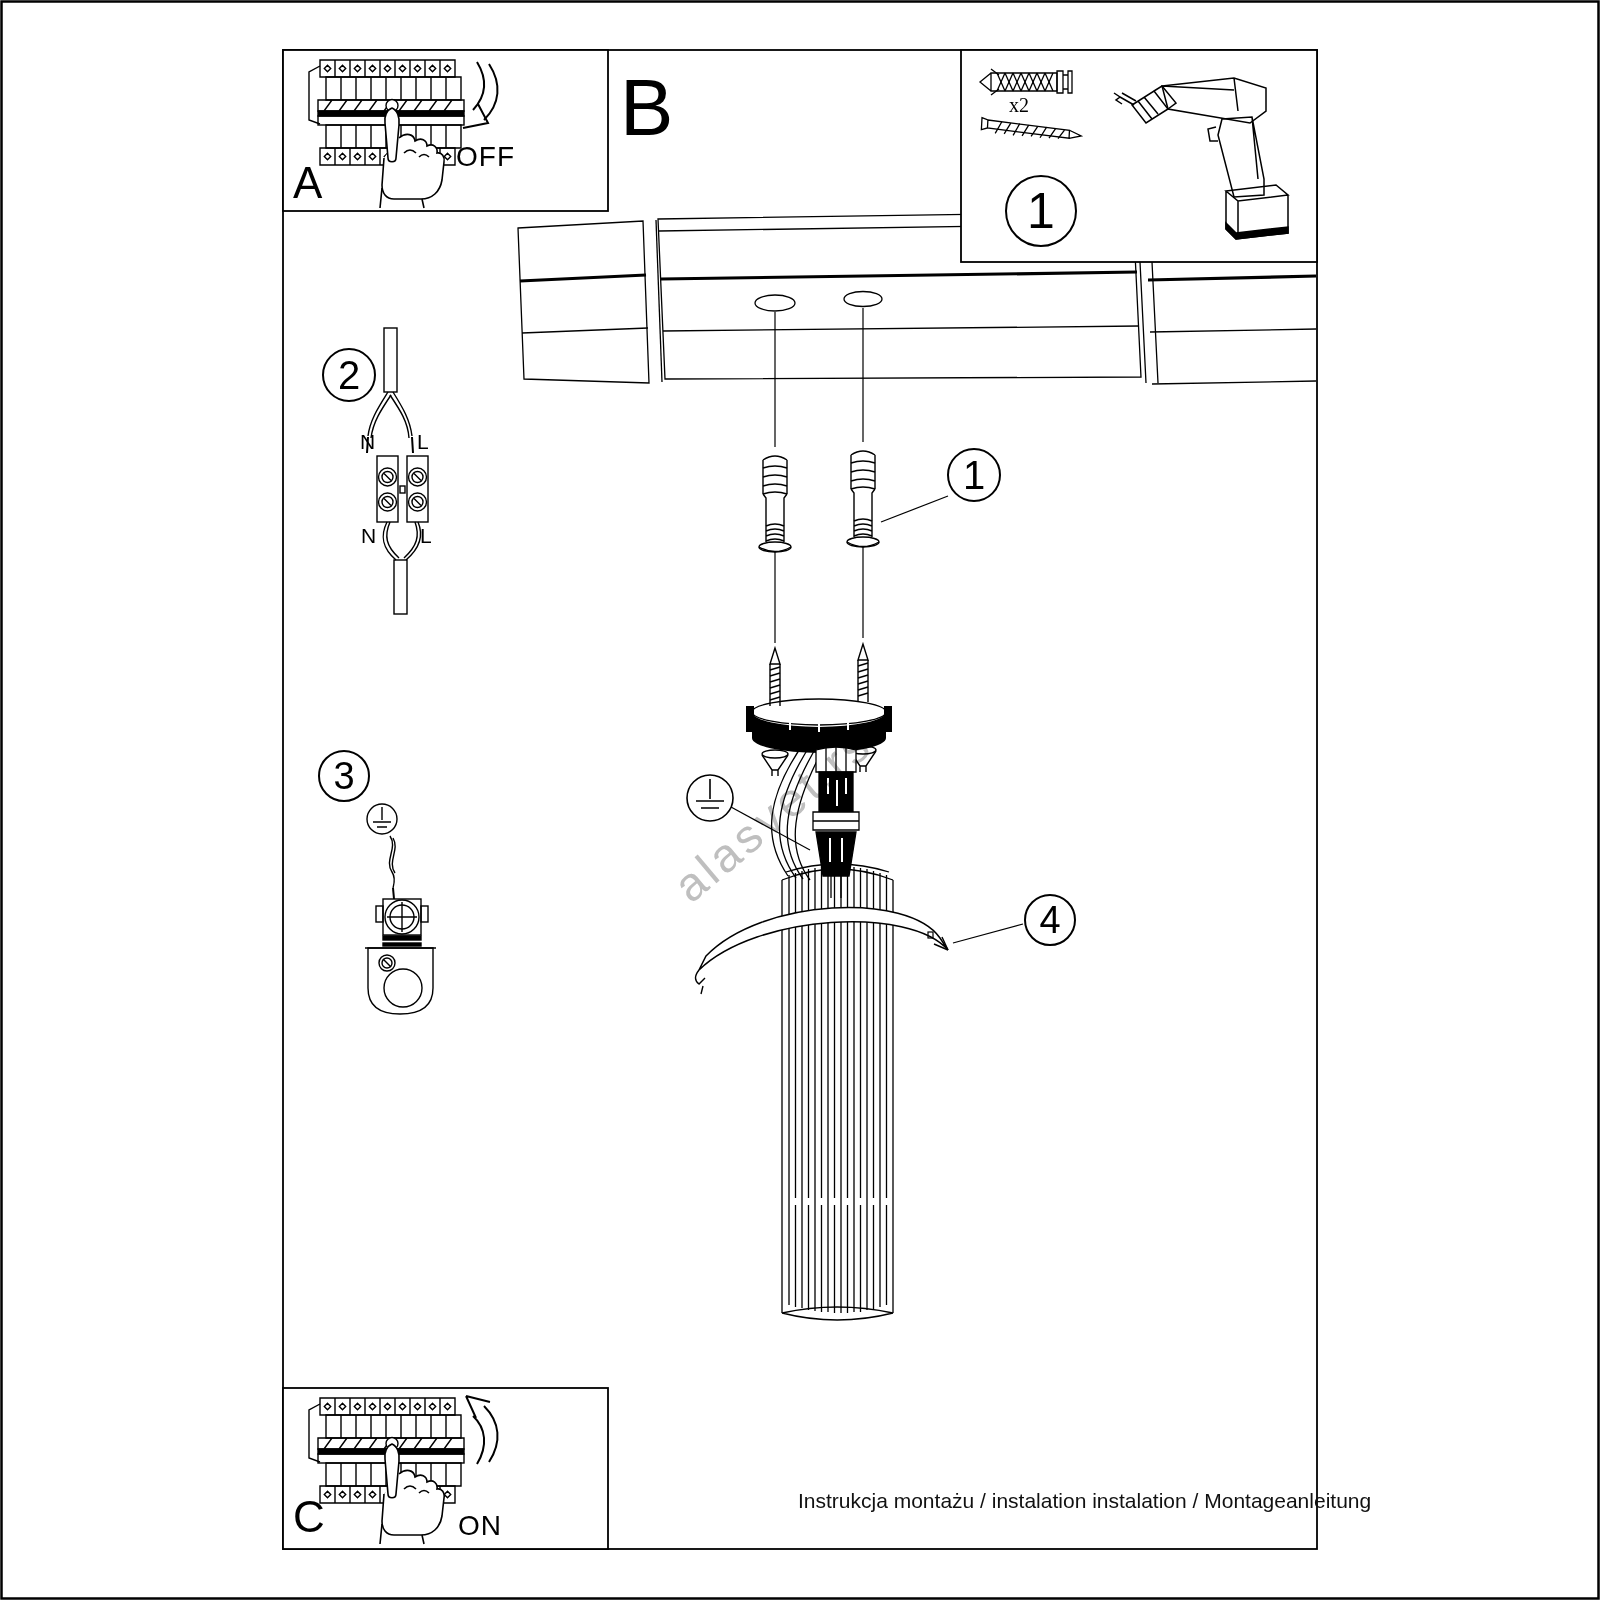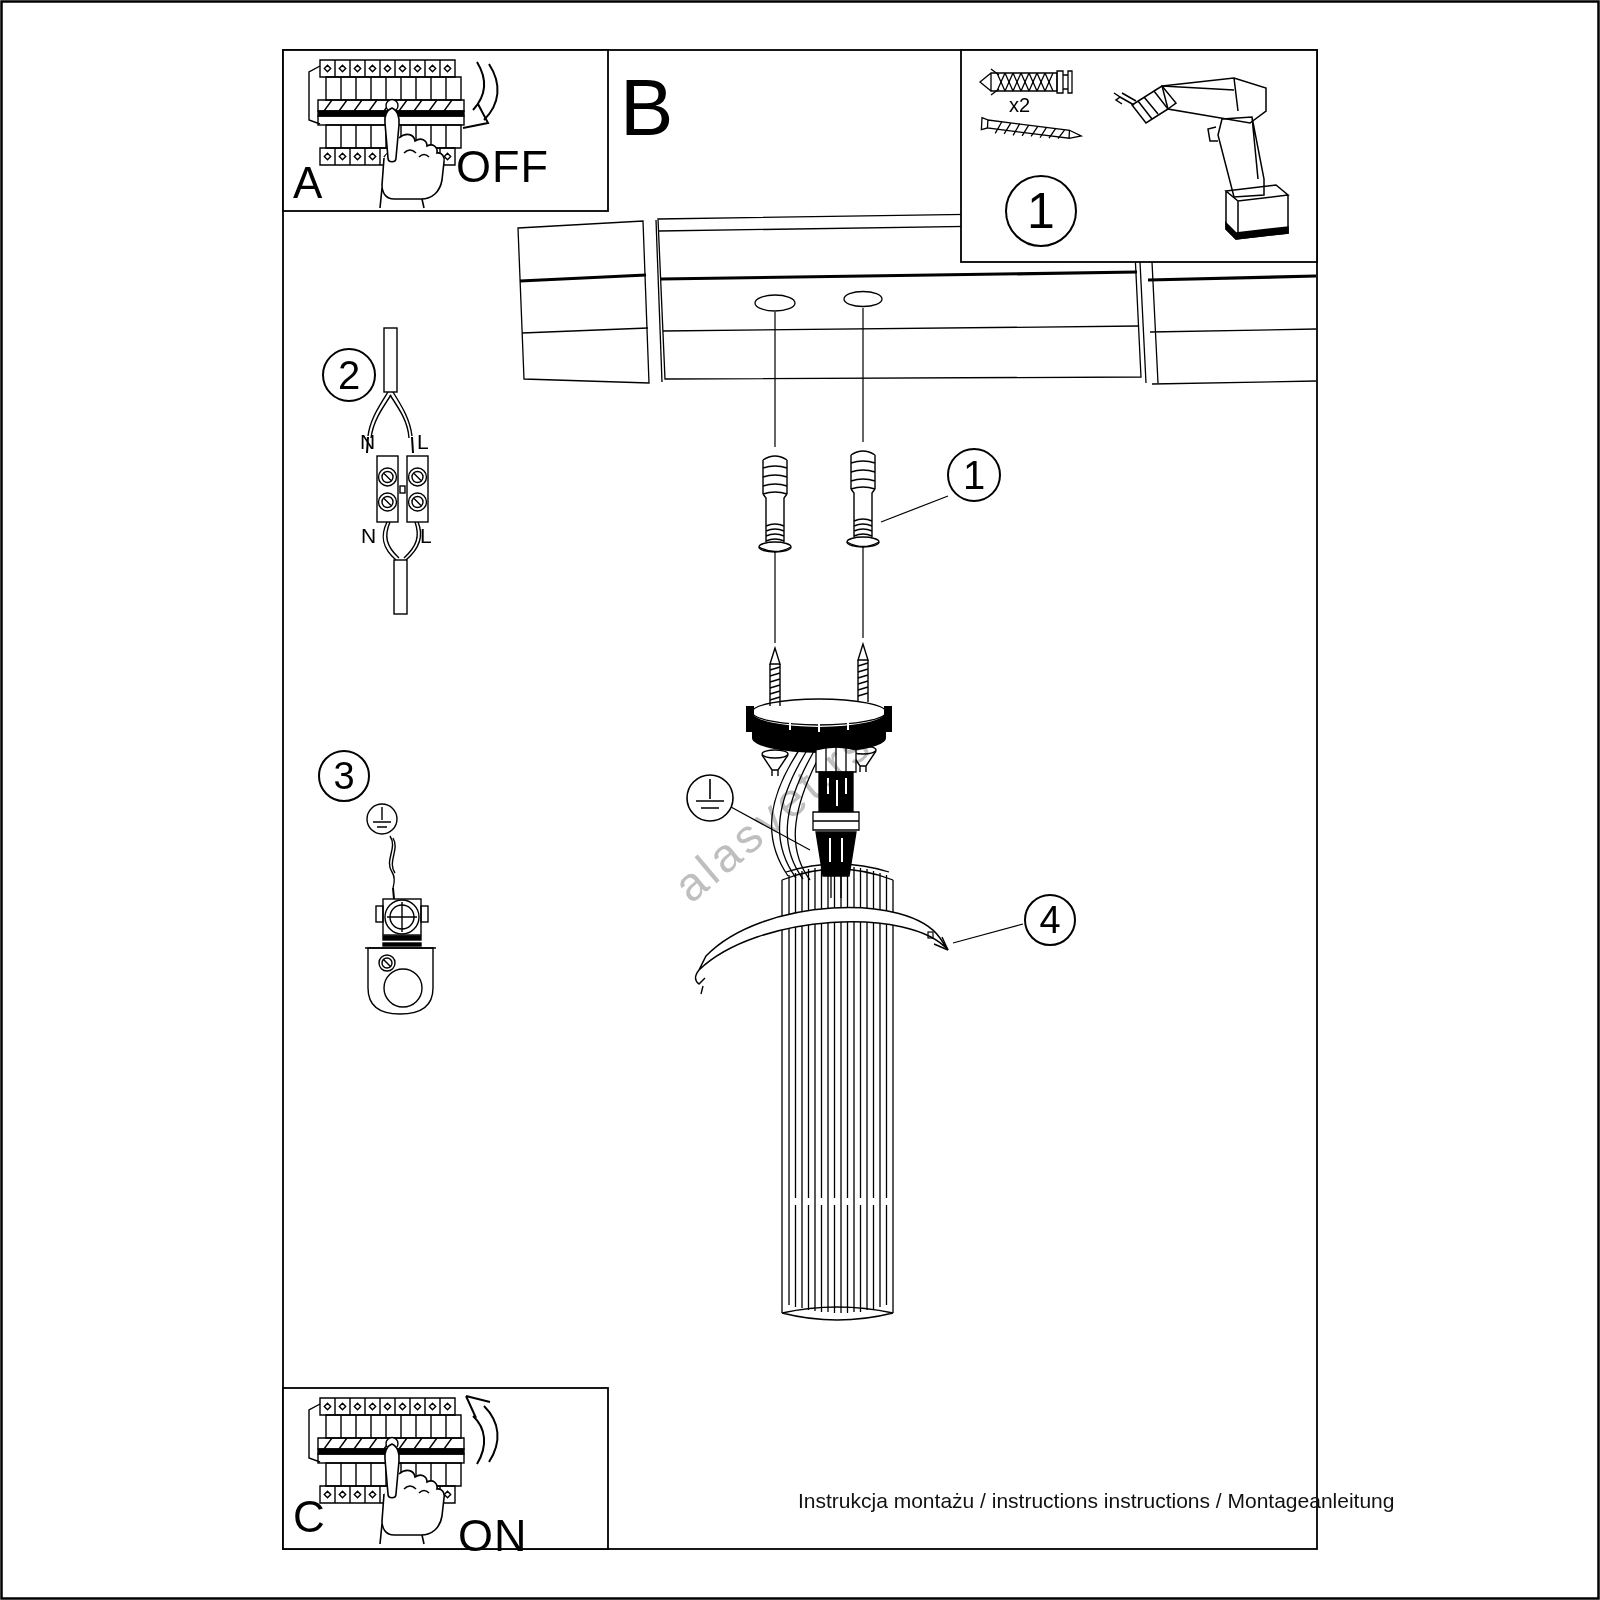--- a/index.html
+++ b/index.html
@@ -2,22 +2,22 @@
 <html><head>
 <meta charset="utf-8">
 <style>
   html,body{margin:0;padding:0;background:#ffffff;}
   body{width:1600px;height:1600px;position:relative;overflow:hidden;
        font-family:"Liberation Sans",sans-serif;color:#000;}
   #art{position:absolute;left:0;top:0;}
   .ov{position:absolute;white-space:nowrap;}
   .biglabel{font-size:44px;}
   .hugelabel{font-size:80px;}
-  .state{font-size:45px;letter-spacing:1px;}
-  .qty{font-size:20px;}
+  .state{font-size:28px;letter-spacing:1px;}
+  .qty{font-size:20px;font-family:Liberation Serif, serif;}
   .nl{font-size:21px;}
   .circ{position:absolute;border:2px solid #000;border-radius:50%;
         display:flex;align-items:center;justify-content:center;background:transparent;}
   .footer{position:absolute;left:798px;top:1486px;font-size:21px;line-height:30px;color:#111;}
   .watermark{position:absolute;left:698px;top:858px;font-size:47px;letter-spacing:4px;
              color:#bfbfbf;transform:rotate(-40deg);transform-origin:left bottom;
              mix-blend-mode:multiply;}
 </style>
 </head>
 <body>
@@ -295,14 +295,14 @@
 </div>
 
 <div class="ov nl" style="left:360px;top:430px">N</div>
 <div class="ov nl" style="left:417px;top:430px">L</div>
 <div class="ov nl" style="left:361px;top:524px">N</div>
 <div class="ov nl" style="left:420px;top:524px">L</div>
 
 <div class="watermark">alasvet.rs</div>
 
 <div class="footer">
-  <div>Instrukcja montażu / instructions instructions / Montageanleitung</div>
+  <div>Instrukcja montażu / instalation instalation / Montageanleitung</div>
 </div>
 
 </body></html>

